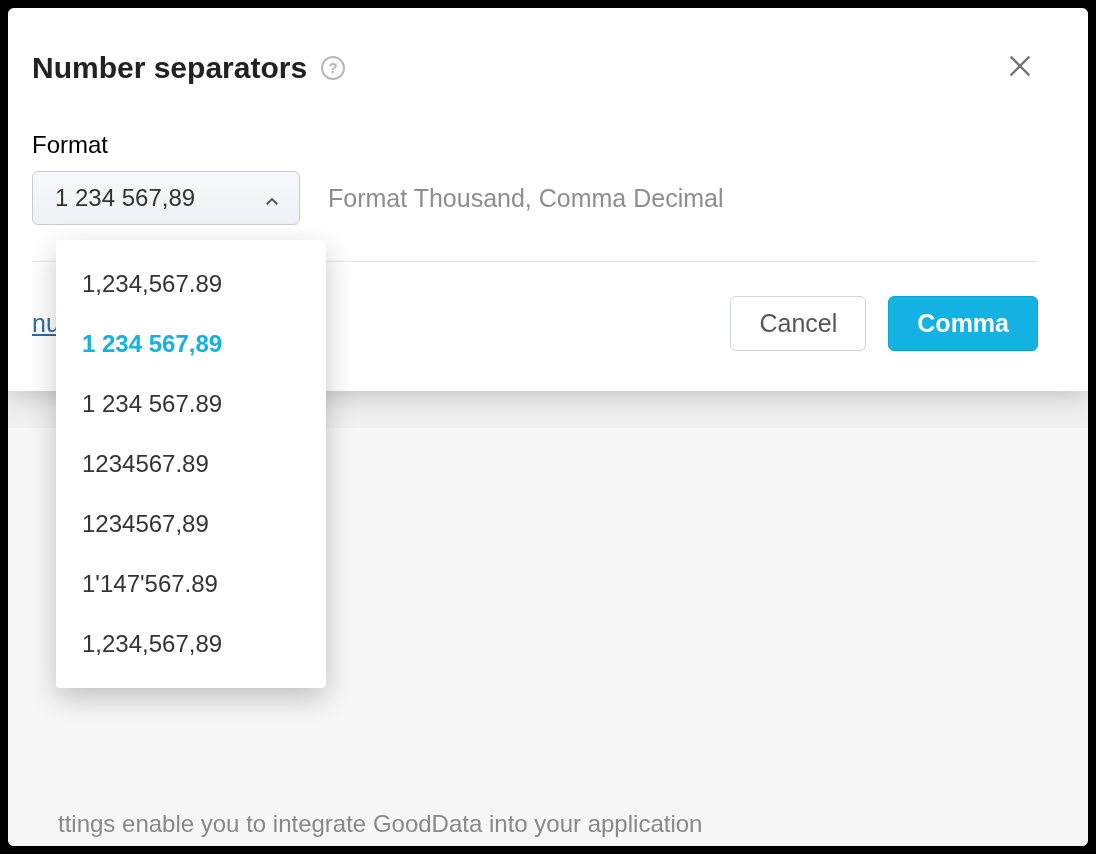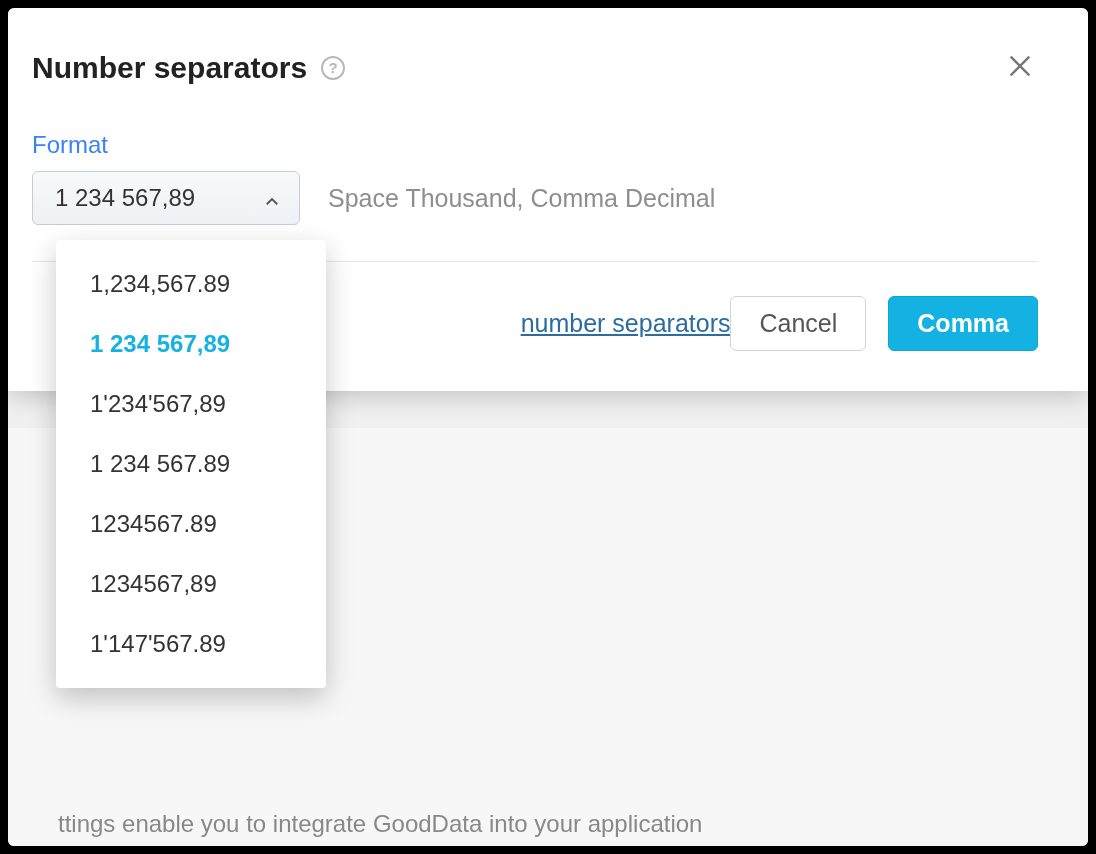--- a/index.html
+++ b/index.html
@@ -112,21 +112,21 @@
       color: #777;
     }
     .close-btn svg {
       width: 28px;
       height: 28px;
       stroke: #777;
       stroke-width: 2;
     }
     .field-label {
       font-size: 24px;
-      color: #3b82f6;
+      color: #000000;
       margin-bottom: 12px;
       font-weight: 400;
     }
     .format-row {
       display: flex;
       align-items: center;
       gap: 28px;
       margin-bottom: 36px;
     }
     .select-button {
@@ -159,21 +159,22 @@
       color: #8e8e8e;
     }
     .divider {
       height: 1px;
       background: #e6e6e6;
       margin: 0 0 34px 0;
     }
     .dialog-footer {
       display: flex;
       align-items: center;
-      justify-content: flex-end;
+      justify-content: space-between;
+      gap: 40px;
     }
     .link {
       font-size: 25px;
       color: #2b6ca3;
       text-decoration: underline;
       cursor: pointer;
       font-weight: 400;
     }
     .footer-actions {
       display: flex;
@@ -202,21 +203,21 @@
       top: 232px;
       left: 48px;
       width: 270px;
       background: #fff;
       border-radius: 4px;
       box-shadow: 0 10px 28px rgba(0,0,0,0.22);
       padding: 14px 0;
       z-index: 20;
     }
     .dropdown-item {
-      padding: 16px 34px;
+      padding: 16px 26px;
       font-size: 24px;
       color: #333;
       cursor: pointer;
       white-space: nowrap;
     }
     .dropdown-item.selected {
       color: #14b2e2;
       font-weight: 700;
     }
   </style>
@@ -252,37 +253,37 @@
 
     <div class="format-row">
       <button class="select-button">
         <span>1 234 567,89</span>
         <span class="chev">
           <svg viewBox="0 0 24 24">
               <polyline points="5 15 12 8 19 15"></polyline>
             </svg>
         </span>
       </button>
-      <div class="format-desc">Space Thousand, Comma Decimal</div>
+      <div class="format-desc">Format Thousand, Comma Decimal</div>
     </div>
 
     <div class="divider"></div>
 
     <div class="dialog-footer">
       <a class="link">number separators</a>
       <div class="footer-actions">
         <button class="btn btn-secondary">Cancel</button>
         <button class="btn btn-primary">Comma</button>
       </div>
     </div>
   </div>
 
   <div class="dropdown">
     <div class="dropdown-item">1,234,567.89</div>
     <div class="dropdown-item selected">1 234 567,89</div>
-    <div class="dropdown-item">1'234'567,89</div>
     <div class="dropdown-item">1 234 567.89</div>
     <div class="dropdown-item">1234567.89</div>
     <div class="dropdown-item">1234567,89</div>
     <div class="dropdown-item">1'147'567.89</div>
+    <div class="dropdown-item">1,234,567,89</div>
   </div>
 
 </div>
 
 </body></html>

